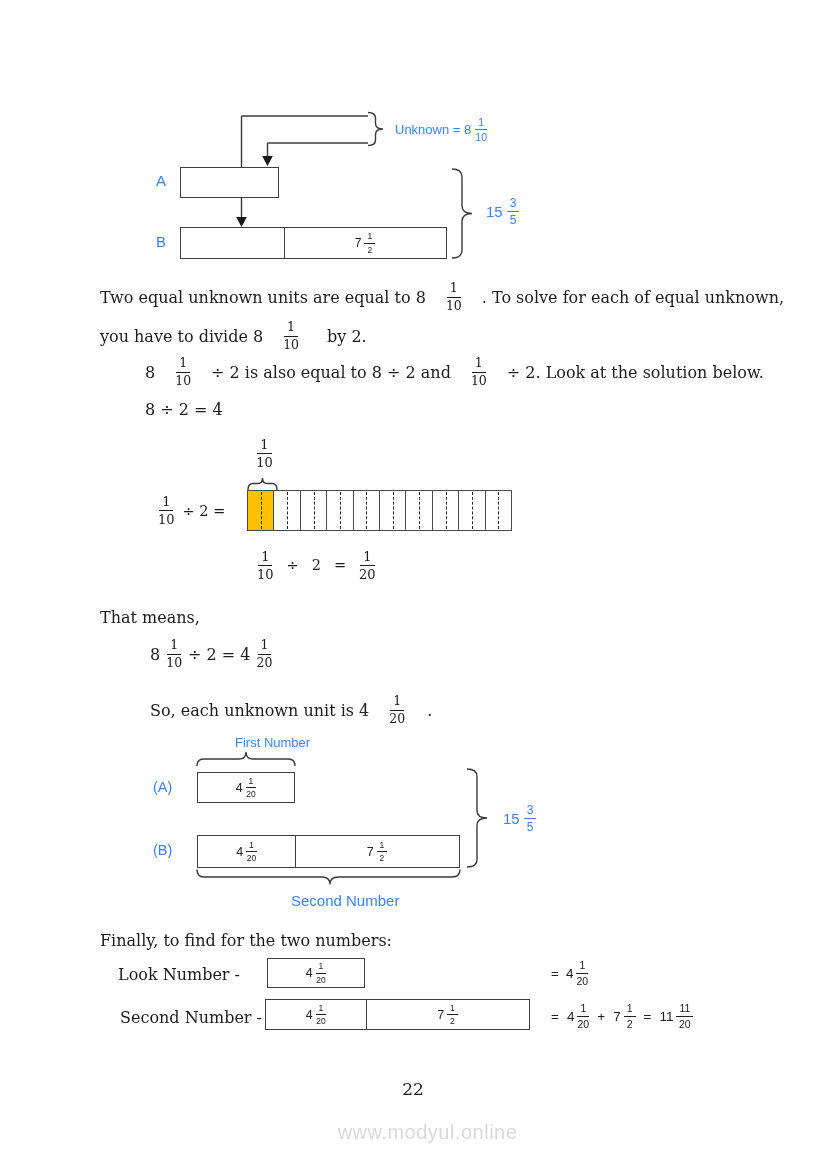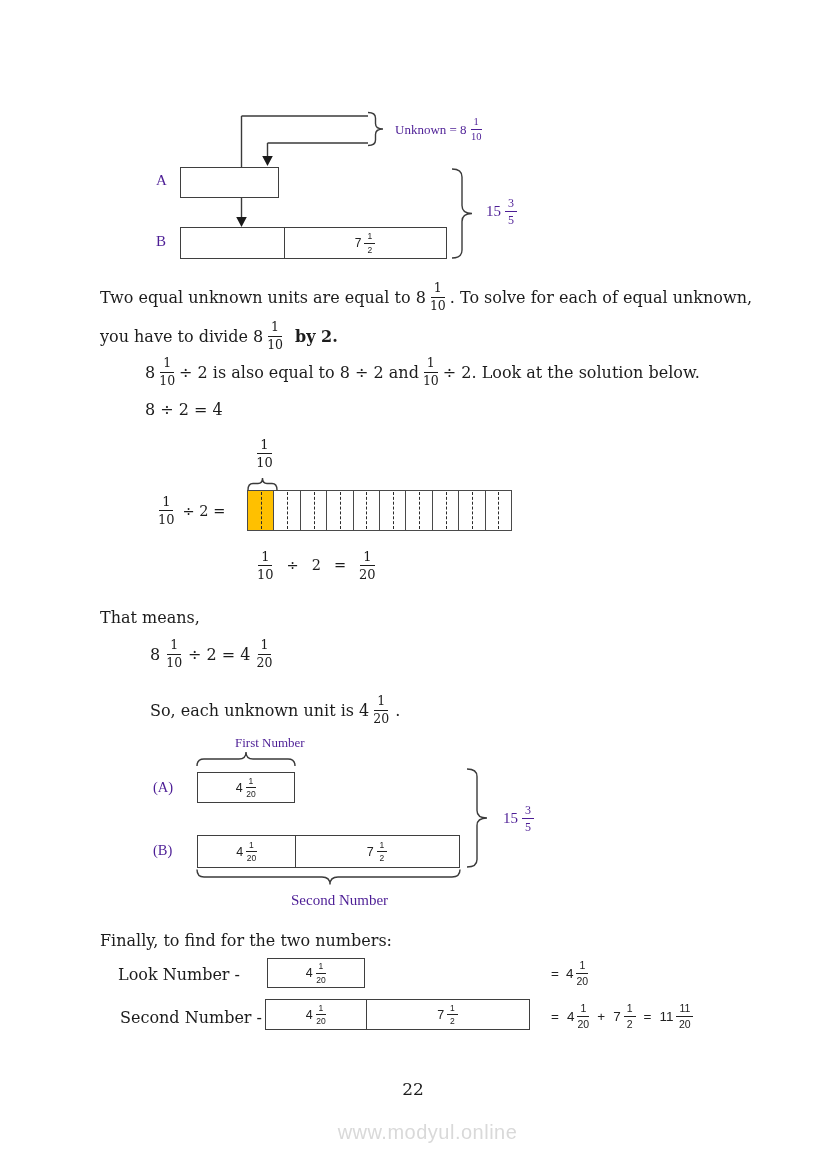--- a/index.html
+++ b/index.html
@@ -27,24 +27,24 @@
   
   .fr{display:inline-flex;flex-direction:column;align-items:center;line-height:1;}
   .fr .n{padding:0 3px 2px;border-bottom:1.3px solid currentColor;}
   .fr .d{padding-top:2px;}
   .fr-body{font-size:12.5px;}
   .fr-md{font-size:10.5px;}
   .fr-sm{font-size:8.5px;}
   .fr-lg{font-size:12px;}
   .mix{display:inline-flex;align-items:center;gap:3px;}
 
-  .tline{position:absolute;display:flex;align-items:center;gap:4px;font-size:16px;white-space:nowrap;}
+  .tline{position:absolute;display:flex;align-items:center;gap:20px;font-size:16px;white-space:nowrap;}
   .bar-val{display:flex;align-items:center;justify-content:center;gap:3px;
            font-family:"Liberation Sans",sans-serif;font-size:12.5px;color:#222;}
-  .lab{position:absolute;font-family:Liberation Serif, serif;color:#4c1d95;white-space:nowrap;}
+  .lab{position:absolute;font-family:Liberation Sans, sans-serif;color:#3b82f6;white-space:nowrap;}
   .eqrow{position:absolute;display:flex;align-items:center;font-family:"Liberation Sans",sans-serif;
          font-size:13.5px;color:#222;white-space:nowrap;}
   .center-text{position:absolute;left:0;right:0;text-align:center;}
 </style>
 </head>
 <body>
 
 <div class="page">
 
   <svg class="lines" width="826" height="1169" viewBox="0 0 826 1169">
@@ -109,21 +109,21 @@
       <span class="d">10</span>
     </span>
     <span>. To solve for each of equal unknown,</span>
   </div>
   <div class="tline" style="left:100px;top:318px;height:36px;">
     <span>you have to divide 8</span>
     <span class="fr fr-body">
       <span class="n">1</span>
       <span class="d">10</span>
     </span>
-    <span style="margin-left:8px;font-weight:bold;">by 2.</span>
+    <span style="margin-left:8px;">by 2.</span>
   </div>
 
   <div class="tline" style="left:145px;top:354px;height:36px;">
     <span>8</span>
     <span class="fr fr-body">
       <span class="n">1</span>
       <span class="d">10</span>
     </span>
     <span>÷ 2 is also equal to 8 ÷ 2 and</span>
     <span class="fr fr-body">

